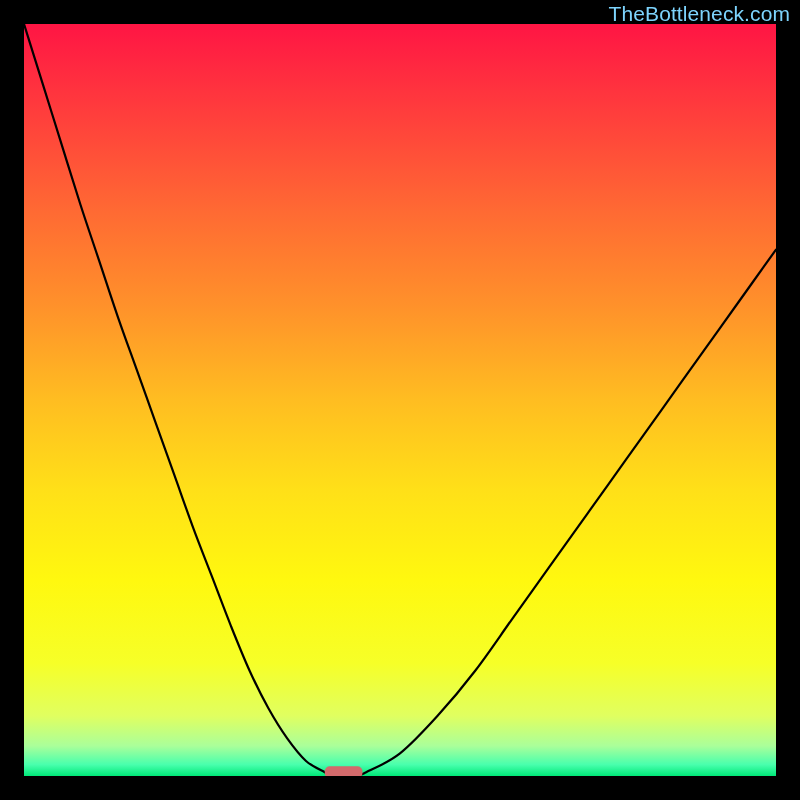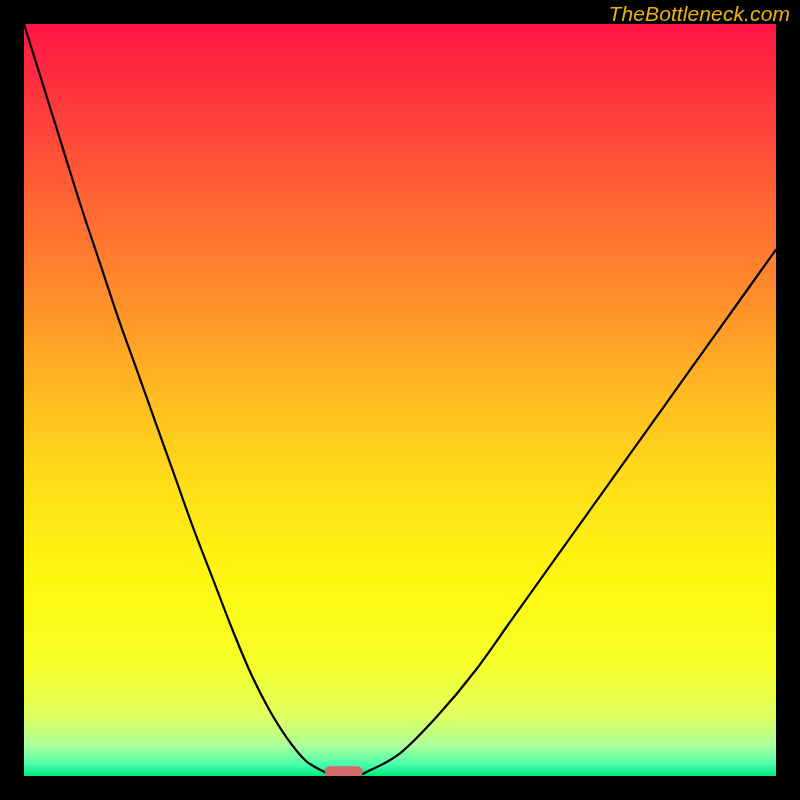--- a/index.html
+++ b/index.html
@@ -23,26 +23,25 @@
     position: absolute;
     left: 0;
     top: 0;
     width: 752px;
     height: 752px;
   }
   .watermark {
     position: absolute;
     top: 2px;
     right: 10px;
-    color: #eab308;
+    color: #7dd3fc;
     font-size: 21px;
     font-weight: 400;
     letter-spacing: 0.1px;
     user-select: none;
-    font-style: italic;
   }
 </style>
 </head>
 <body>
 
 <div class="frame">
   <svg class="plot" viewBox="0 0 752 752" preserveAspectRatio="none">
     <defs>
       <linearGradient id="bg-grad" x1="0" y1="0" x2="0" y2="1">
           <stop offset="0.00%" stop-color="#ff1544"></stop>

